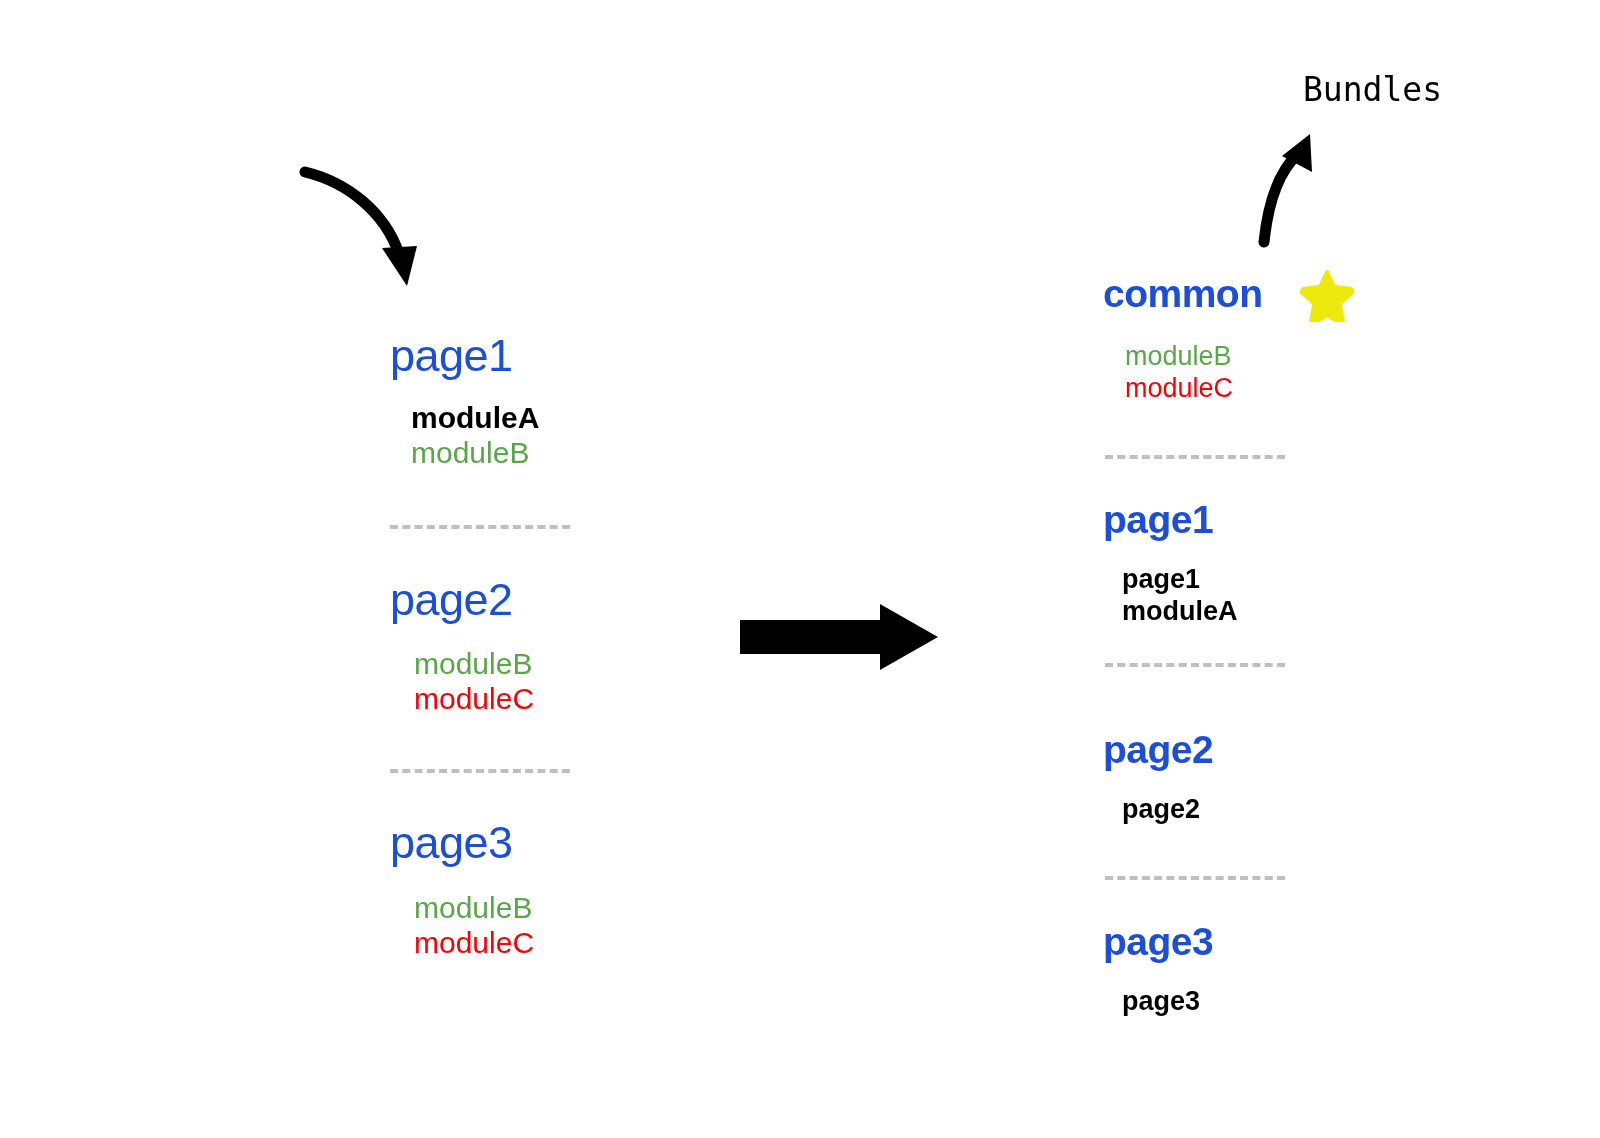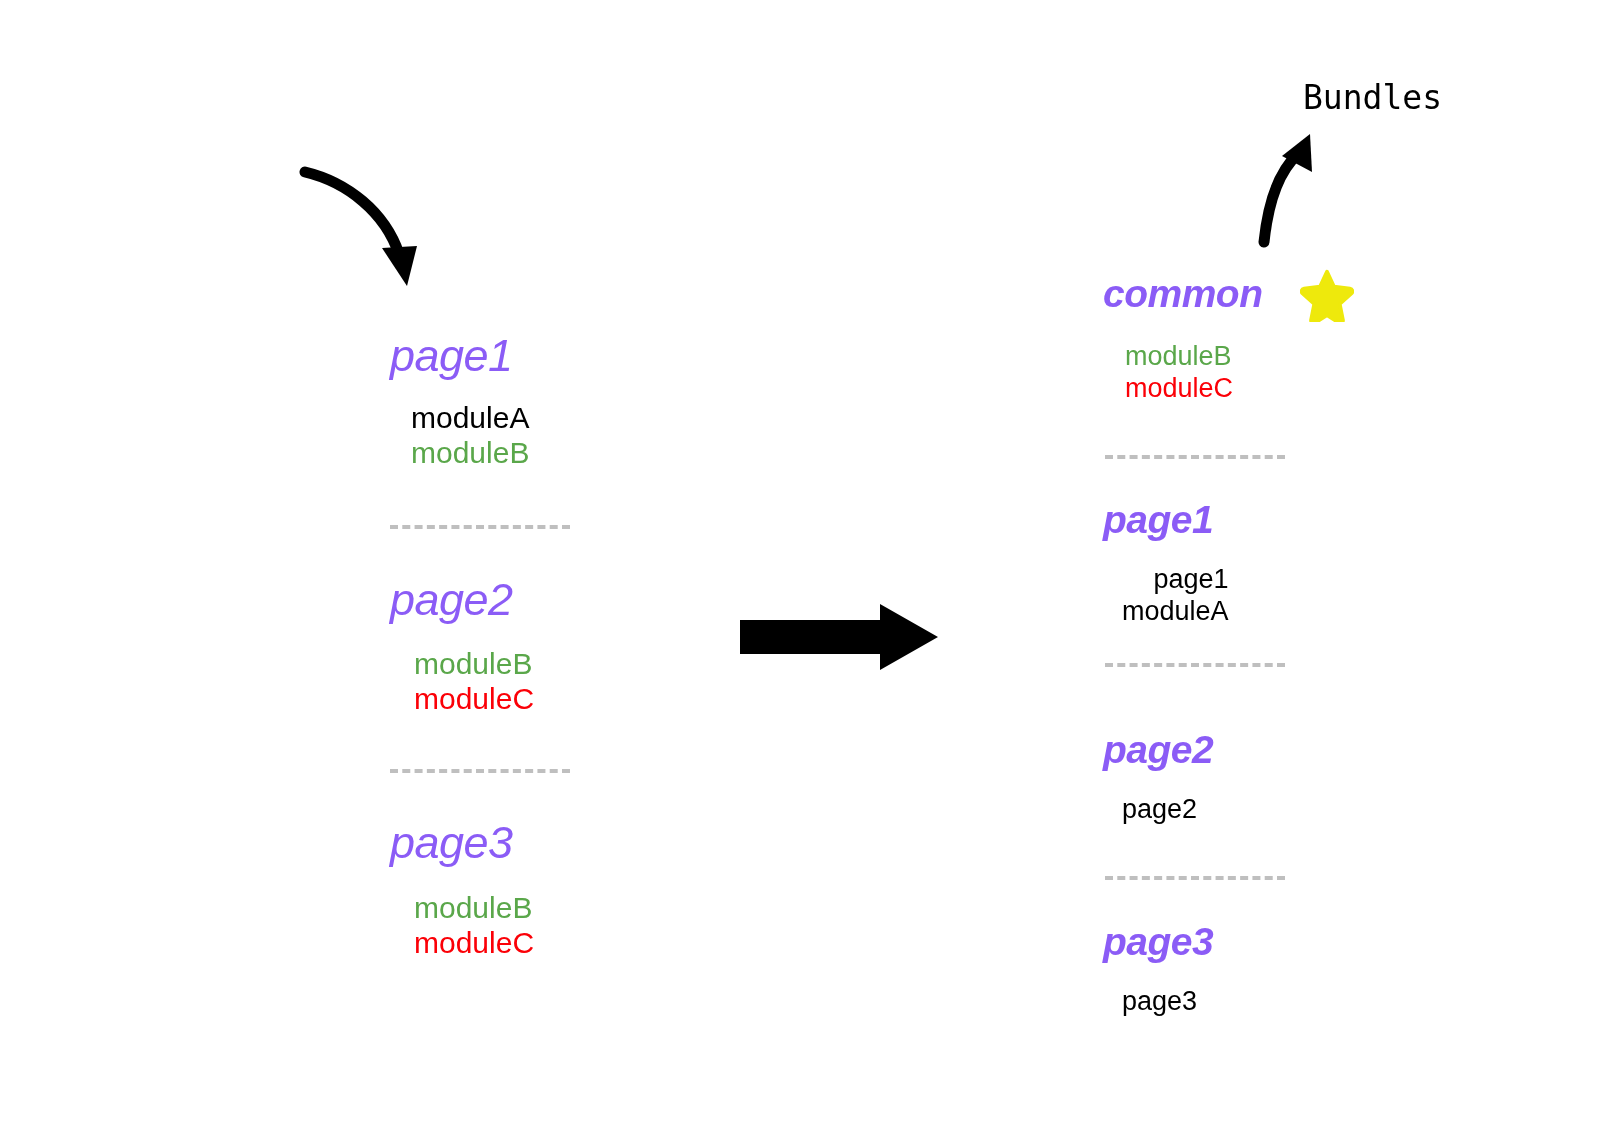--- a/index.html
+++ b/index.html
@@ -23,21 +23,21 @@
   .mono-label {
     position: absolute;
     font-family: "DejaVu Sans Mono", "Liberation Mono", monospace;
     font-size: 33px;
     font-weight: 400;
     color: #000000;
     letter-spacing: 0px;
     white-space: nowrap;
   }
   #entrypoints-label { left: 70px;  top: 103px; }
-  #bundles-label     { left: 1303px; top: 78px; }
+  #bundles-label     { left: 1303px; top: 70px; }
 
   
   .arrow-svg {
     position: absolute;
     overflow: visible;
     pointer-events: none;
   }
   #entry-arrow  { left: 285px;  top: 150px; }
   #bundle-arrow { left: 1220px; top: 120px; }
   #transform-arrow { left: 740px; top: 602px; }
@@ -50,24 +50,23 @@
     height: 1138px;
   }
   #entry-column  { left: 390px; }
   #bundle-column { left: 1103px; }
 
   .group { position: absolute; left: 0; width: 420px; }
 
   .group-title {
     position: absolute;
     left: 0;
-    color: #8b5cf6;
+    color: #1d4ed8;
     white-space: nowrap;
     line-height: 1;
-    font-style: italic;
   }
   
   .entry-title {
     font-size: 45px;
     font-weight: 400;
     letter-spacing: -0.5px;
   }
   
   .bundle-title {
     font-size: 39px;
@@ -78,21 +77,21 @@
   .items {
     position: absolute;
     left: 0;
     line-height: 1.18;
     white-space: nowrap;
   }
   .entry-items  { font-size: 30px; }
   .bundle-items { font-size: 27px; }
 
   .item { display: block; }
-  .item.plain { color: #000000; font-weight: 400; text-align: right; }
+  .item.plain { color: #000000; font-weight: 700; }
   .item.green { font-weight: 400; }
   .item.red   { font-weight: 400; }
 
   
   .star-icon {
     position: absolute;
     width: 54px;
     height: 54px;
     display: block;
   }

